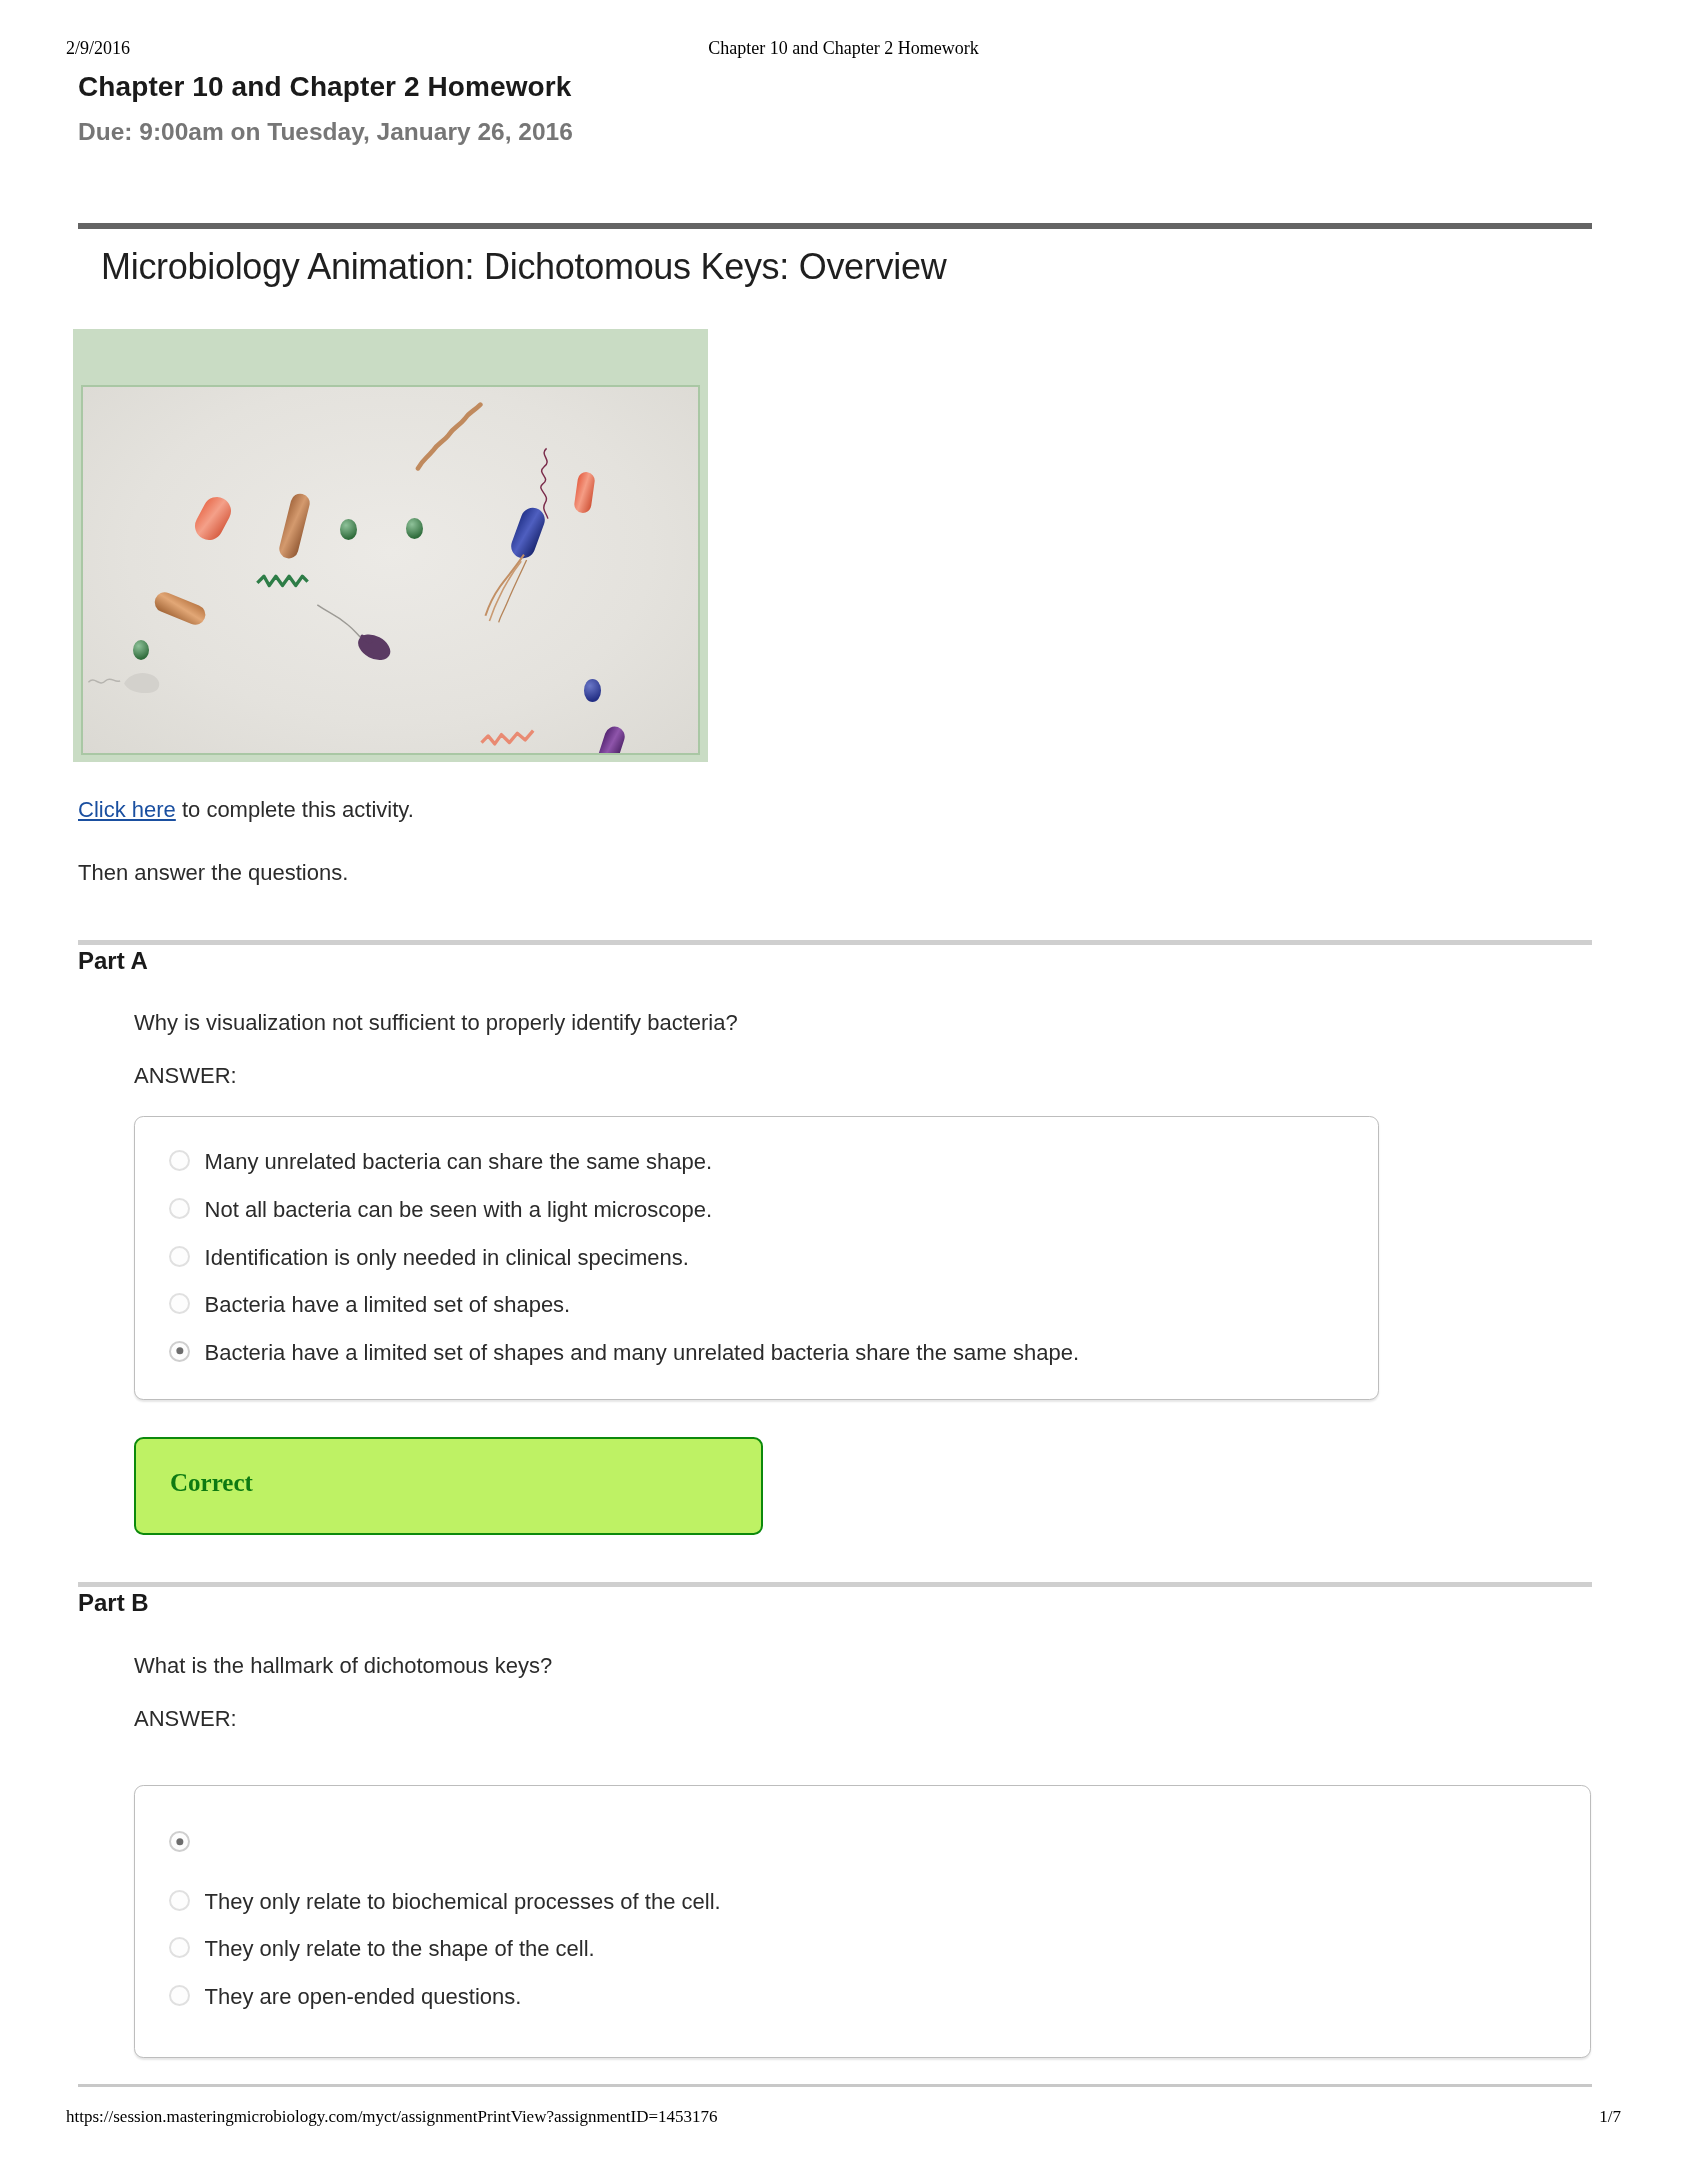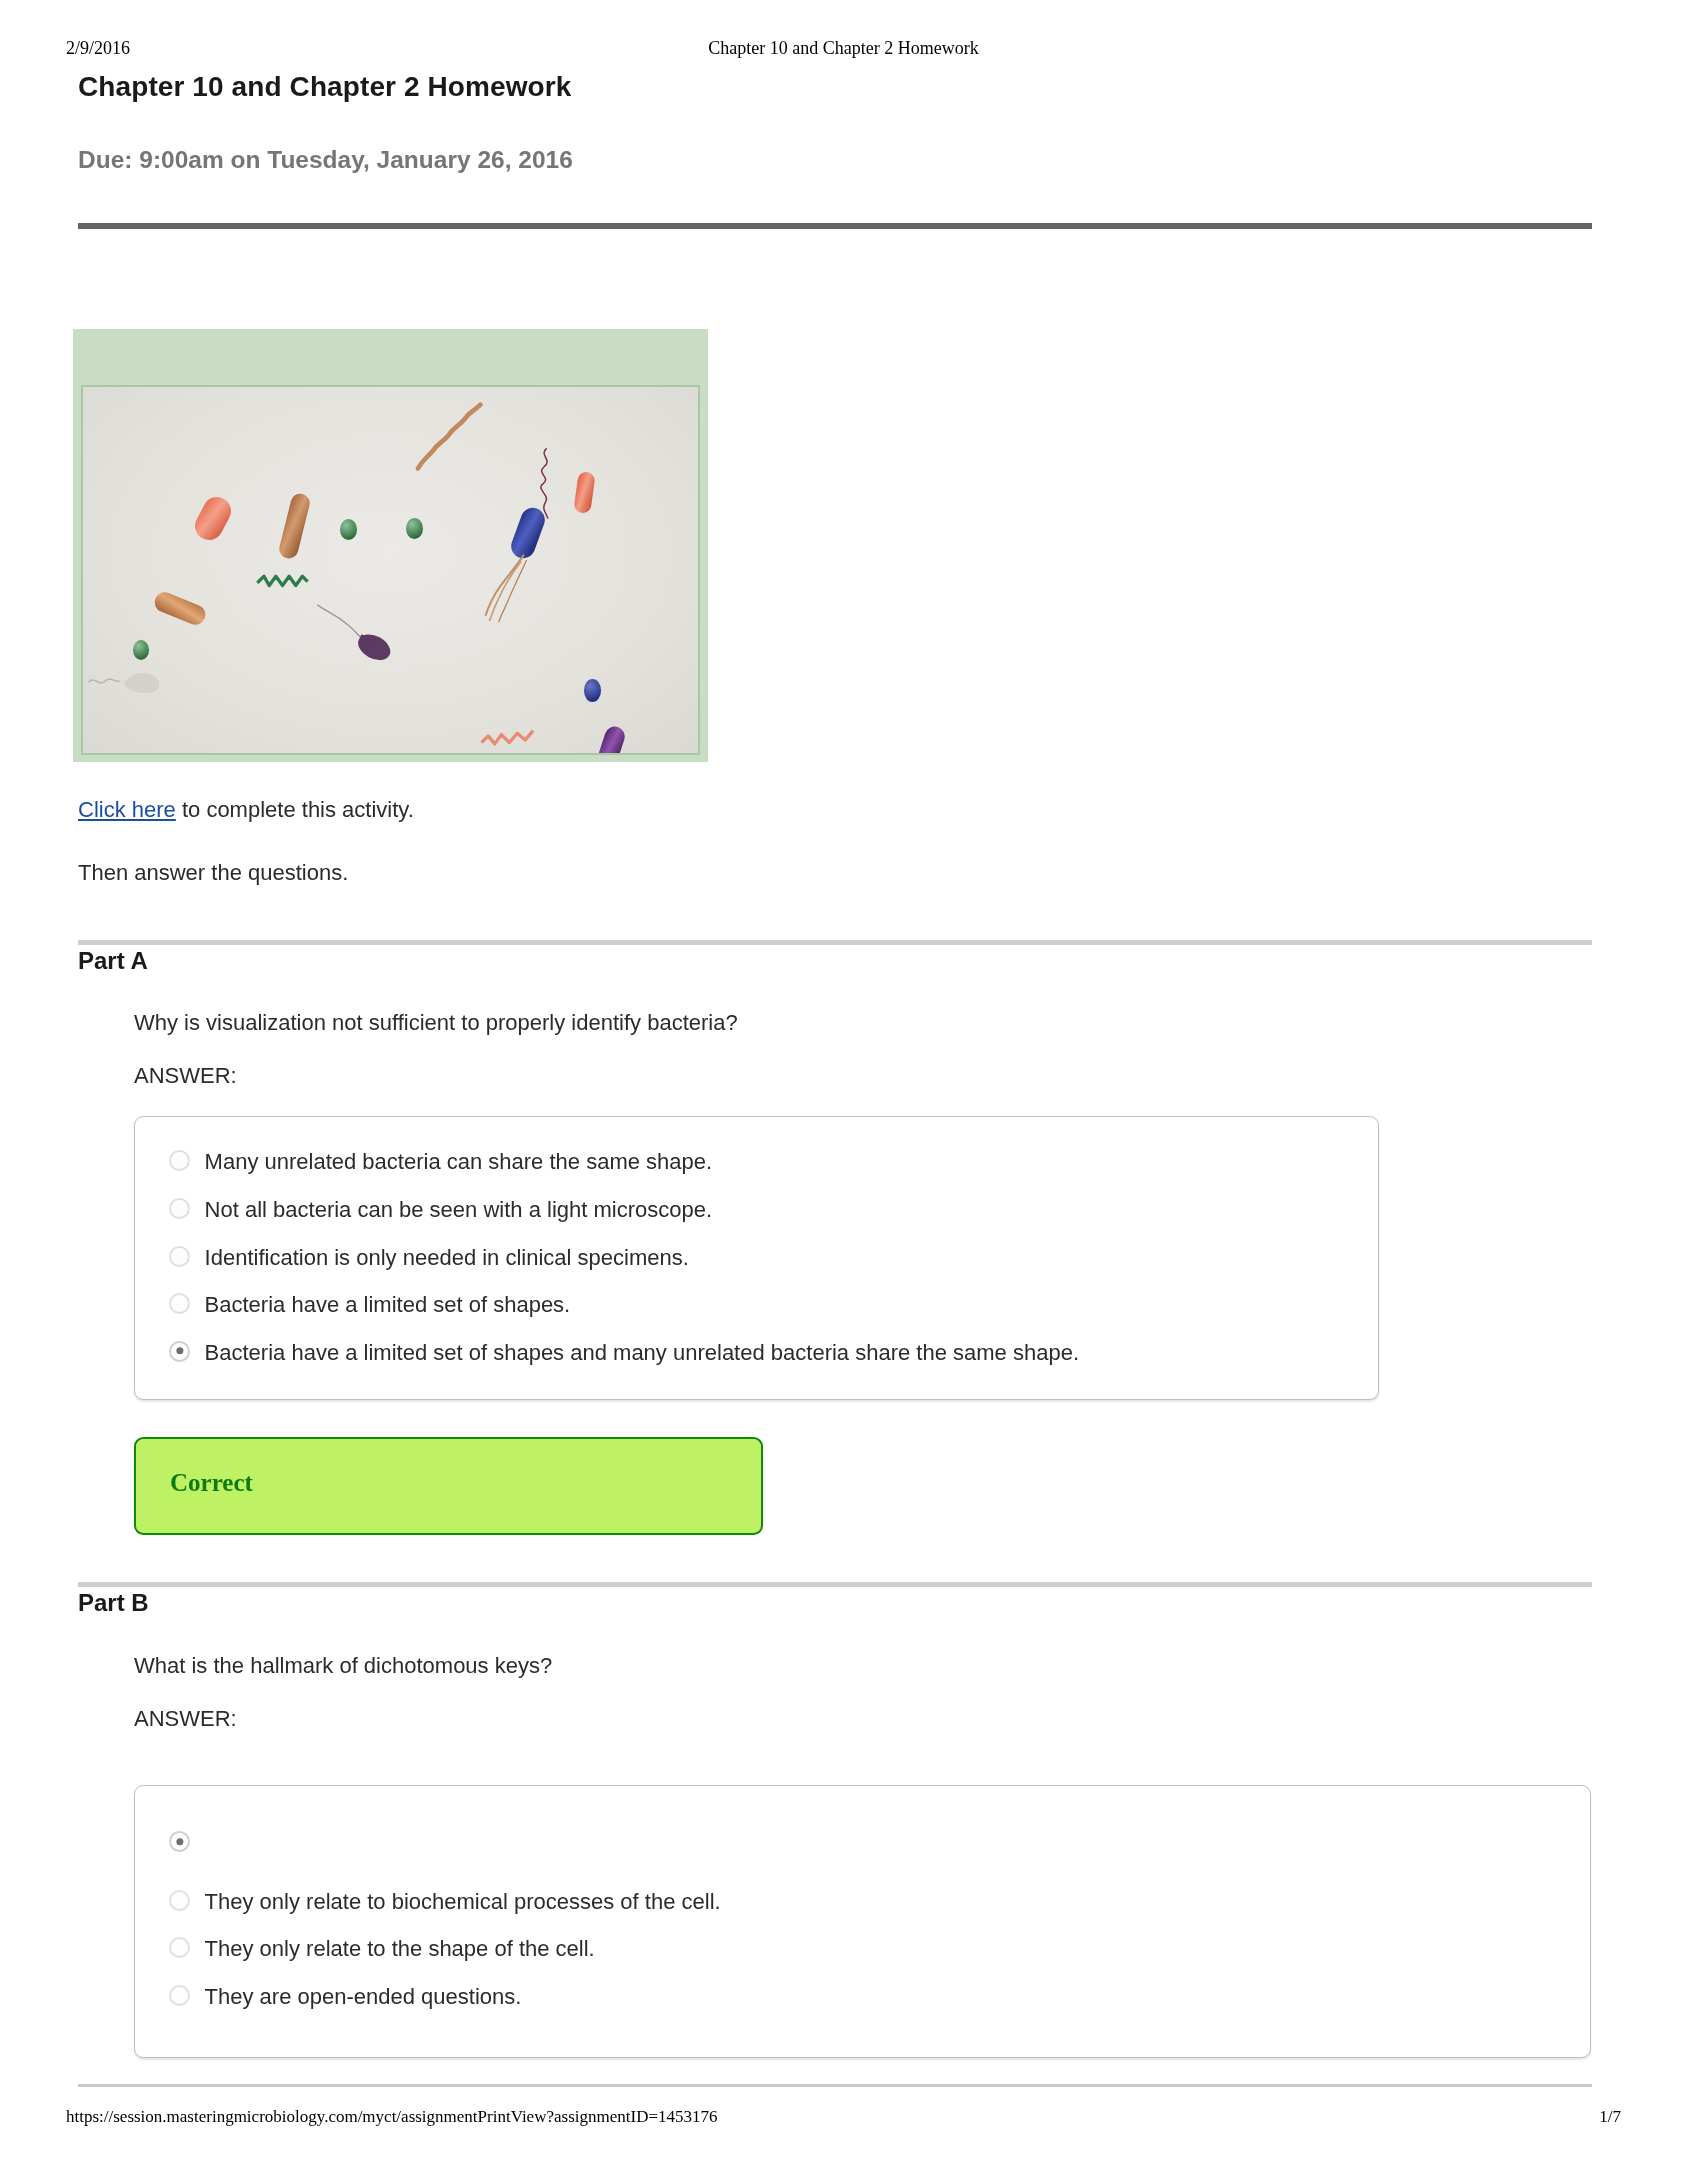--- a/index.html
+++ b/index.html
@@ -60,21 +60,20 @@
     color: #1a1a1a;
     letter-spacing: 0.1px;
   }
   .doc-due {
     position: absolute;
     left: 78px;
     top: 118px;
     font-size: 24.5px;
     font-weight: bold;
     color: #767676;
-    margin-top: 28px;
   }
   .doc-grading {
     position: absolute;
     left: 78px;
     top: 173px;
     font-size: 22px;
     color: #2b2b2b;
     white-space: nowrap;
   }
   .doc-grading a,
@@ -308,20 +307,21 @@
   <div class="print-header">
     <span class="ph-date">2/9/2016</span>
     <span class="ph-title">Chapter 10 and Chapter 2 Homework</span>
   </div>
 
   <div class="doc-title">Chapter 10 and Chapter 2 Homework</div>
   <div class="doc-due">Due: 9:00am on Tuesday, January 26, 2016</div>
 
   <div class="rule-dark"></div>
 
+  <div class="activity-title">Microbiology Animation: Dichotomous Keys: Overview</div>
 
   <div class="anim-frame">
     <div class="anim-stage">
 
       <div class="rod" style="left:116px;top:109px;width:28px;height:45px;transform:rotate(28deg);background:linear-gradient(100deg,#e8694a,#f4a089 45%,#d4563a);"></div>
       <div class="rod" style="left:202px;top:106px;width:18.5px;height:66px;transform:rotate(14deg);background:linear-gradient(100deg,#a0633a,#d49a6e 45%,#8e5530);"></div>
       <div class="coccus" style="left:257px;top:132px;width:17px;height:21px;background:radial-gradient(circle at 35% 30%,#8fc29a,#2e6b3a 75%);"></div>
       <div class="coccus" style="left:323px;top:131px;width:17px;height:21px;background:radial-gradient(circle at 35% 30%,#8fc29a,#2e6b3a 75%);"></div>
       <div class="rod" style="left:493px;top:85px;width:17px;height:41px;transform:rotate(8deg);background:linear-gradient(100deg,#e2583c,#f59d85 45%,#cc4c30);"></div>
       <div class="rod" style="left:433px;top:120px;width:24px;height:52px;transform:rotate(20deg);background:linear-gradient(100deg,#1f2f85,#4f5fc0 45%,#16226a);"></div>

